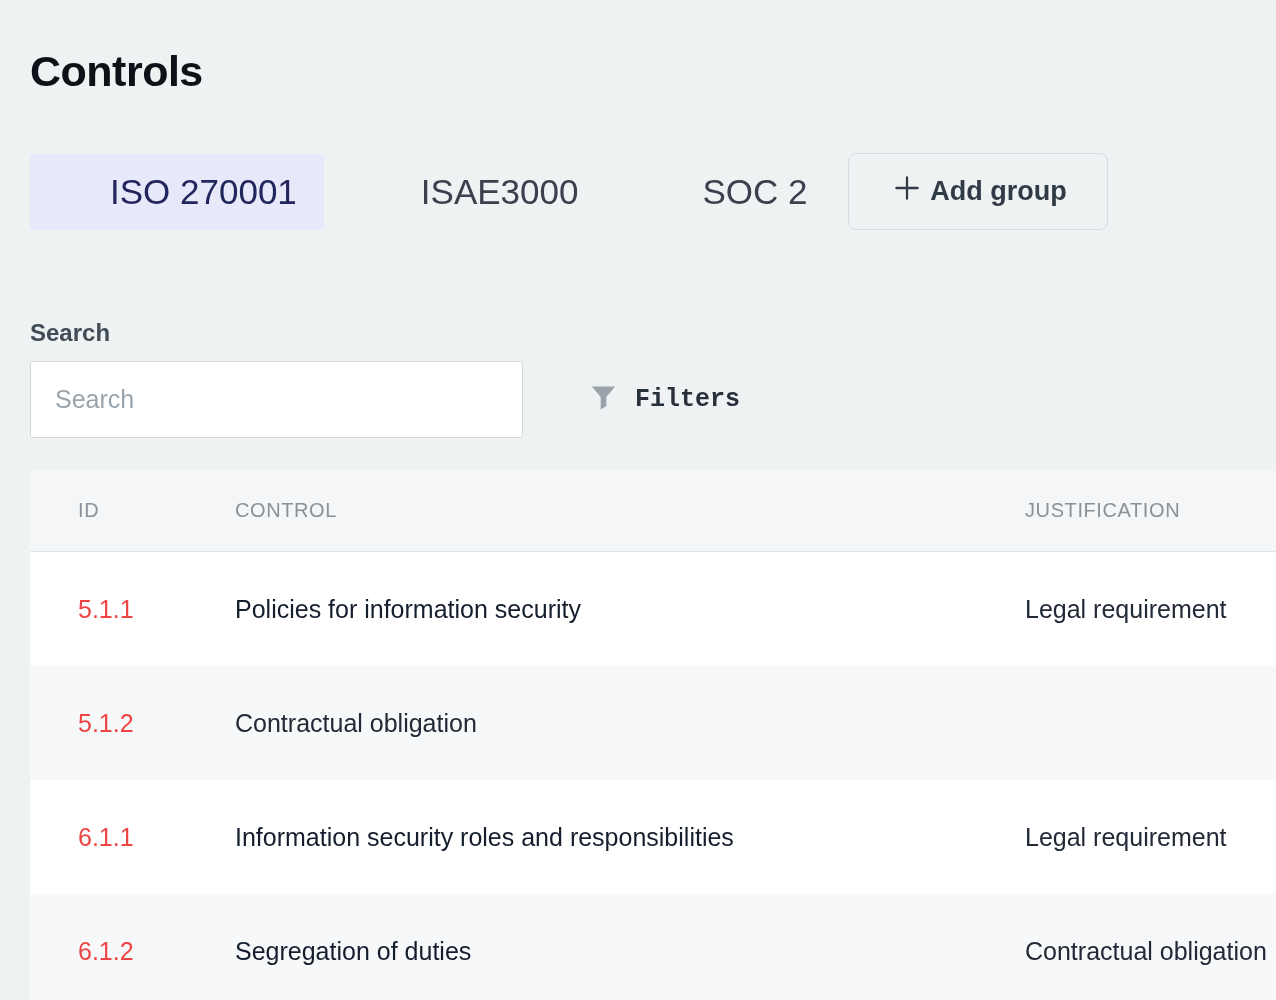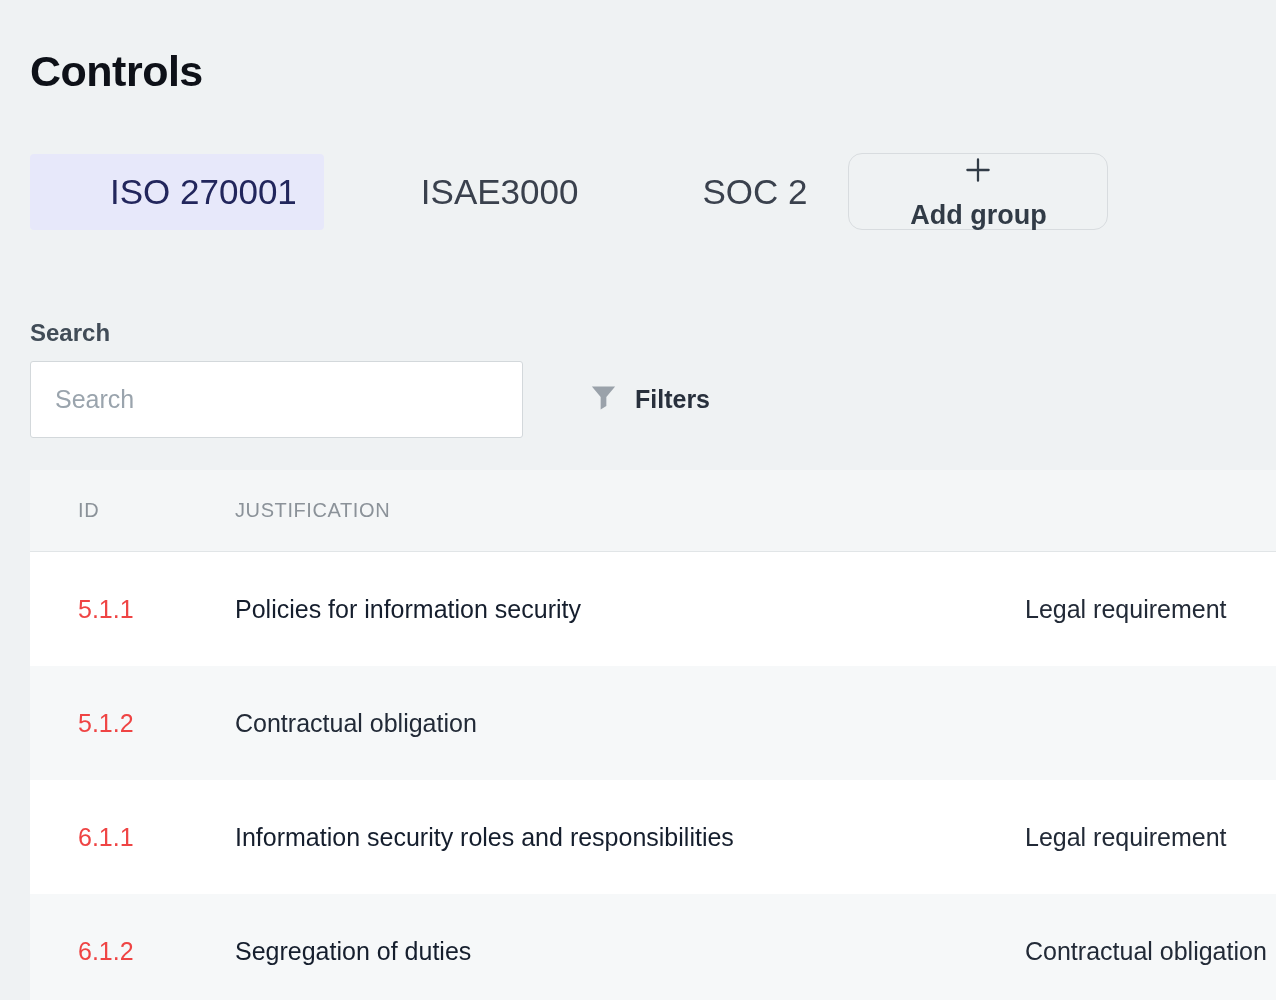--- a/index.html
+++ b/index.html
@@ -51,28 +51,27 @@
   }
   .add-group-btn {
     margin-left: -3px;
     display: flex;
     align-items: center;
     justify-content: center;
     gap: 6px;
     height: 77px;
     width: 260px;
     border: 1px solid #d8dcdf;
-    border-radius: 14px;
+    border-radius: 8px;
     background: transparent;
     font-size: 27px;
     font-weight: 700;
     color: #313b46;
     box-sizing: border-box;
     cursor: pointer;
-    flex-direction: column;
   }
   
   .search-label {
     margin-top: 89px;
     font-size: 24px;
     line-height: 28px;
     font-weight: 700;
     color: #414c57;
   }
   .search-row {
@@ -93,20 +92,21 @@
     color: #1c232e;
     outline: none;
   }
   .search-input::placeholder { color: #9aa4ad; }
   .filters-btn {
     margin-left: 65px;
     display: flex;
     align-items: center;
     gap: 16px;
     cursor: pointer;
+    font-family: Liberation Mono, monospace;
   }
   .filters-label {
     font-size: 25px;
     font-weight: 700;
     color: #28303c;
   }
   
   .controls-table {
     margin-top: 32px;
     width: 1500px; 
@@ -199,20 +199,21 @@
           <path d="M3 3.5 H21 L14.2 11.7 V18.6 L9.8 21.2 V11.7 Z"></path>
         </svg>
       </span>
       <span class="filters-label">Filters</span>
     </div>
   </div>
 
   <div class="controls-table">
     <div class="t-header">
       <div>ID</div>
+      <div>CONTROL</div>
       <div>JUSTIFICATION</div>
     </div>
     <div class="t-body">
       <div class="t-row">
         <div class="cell-id">5.1.1</div>
         <div class="cell-control">Policies for information security</div>
         <div class="cell-justification">Legal requirement</div>
       </div>
       <div class="t-row">
         <div class="cell-id">5.1.2</div>

